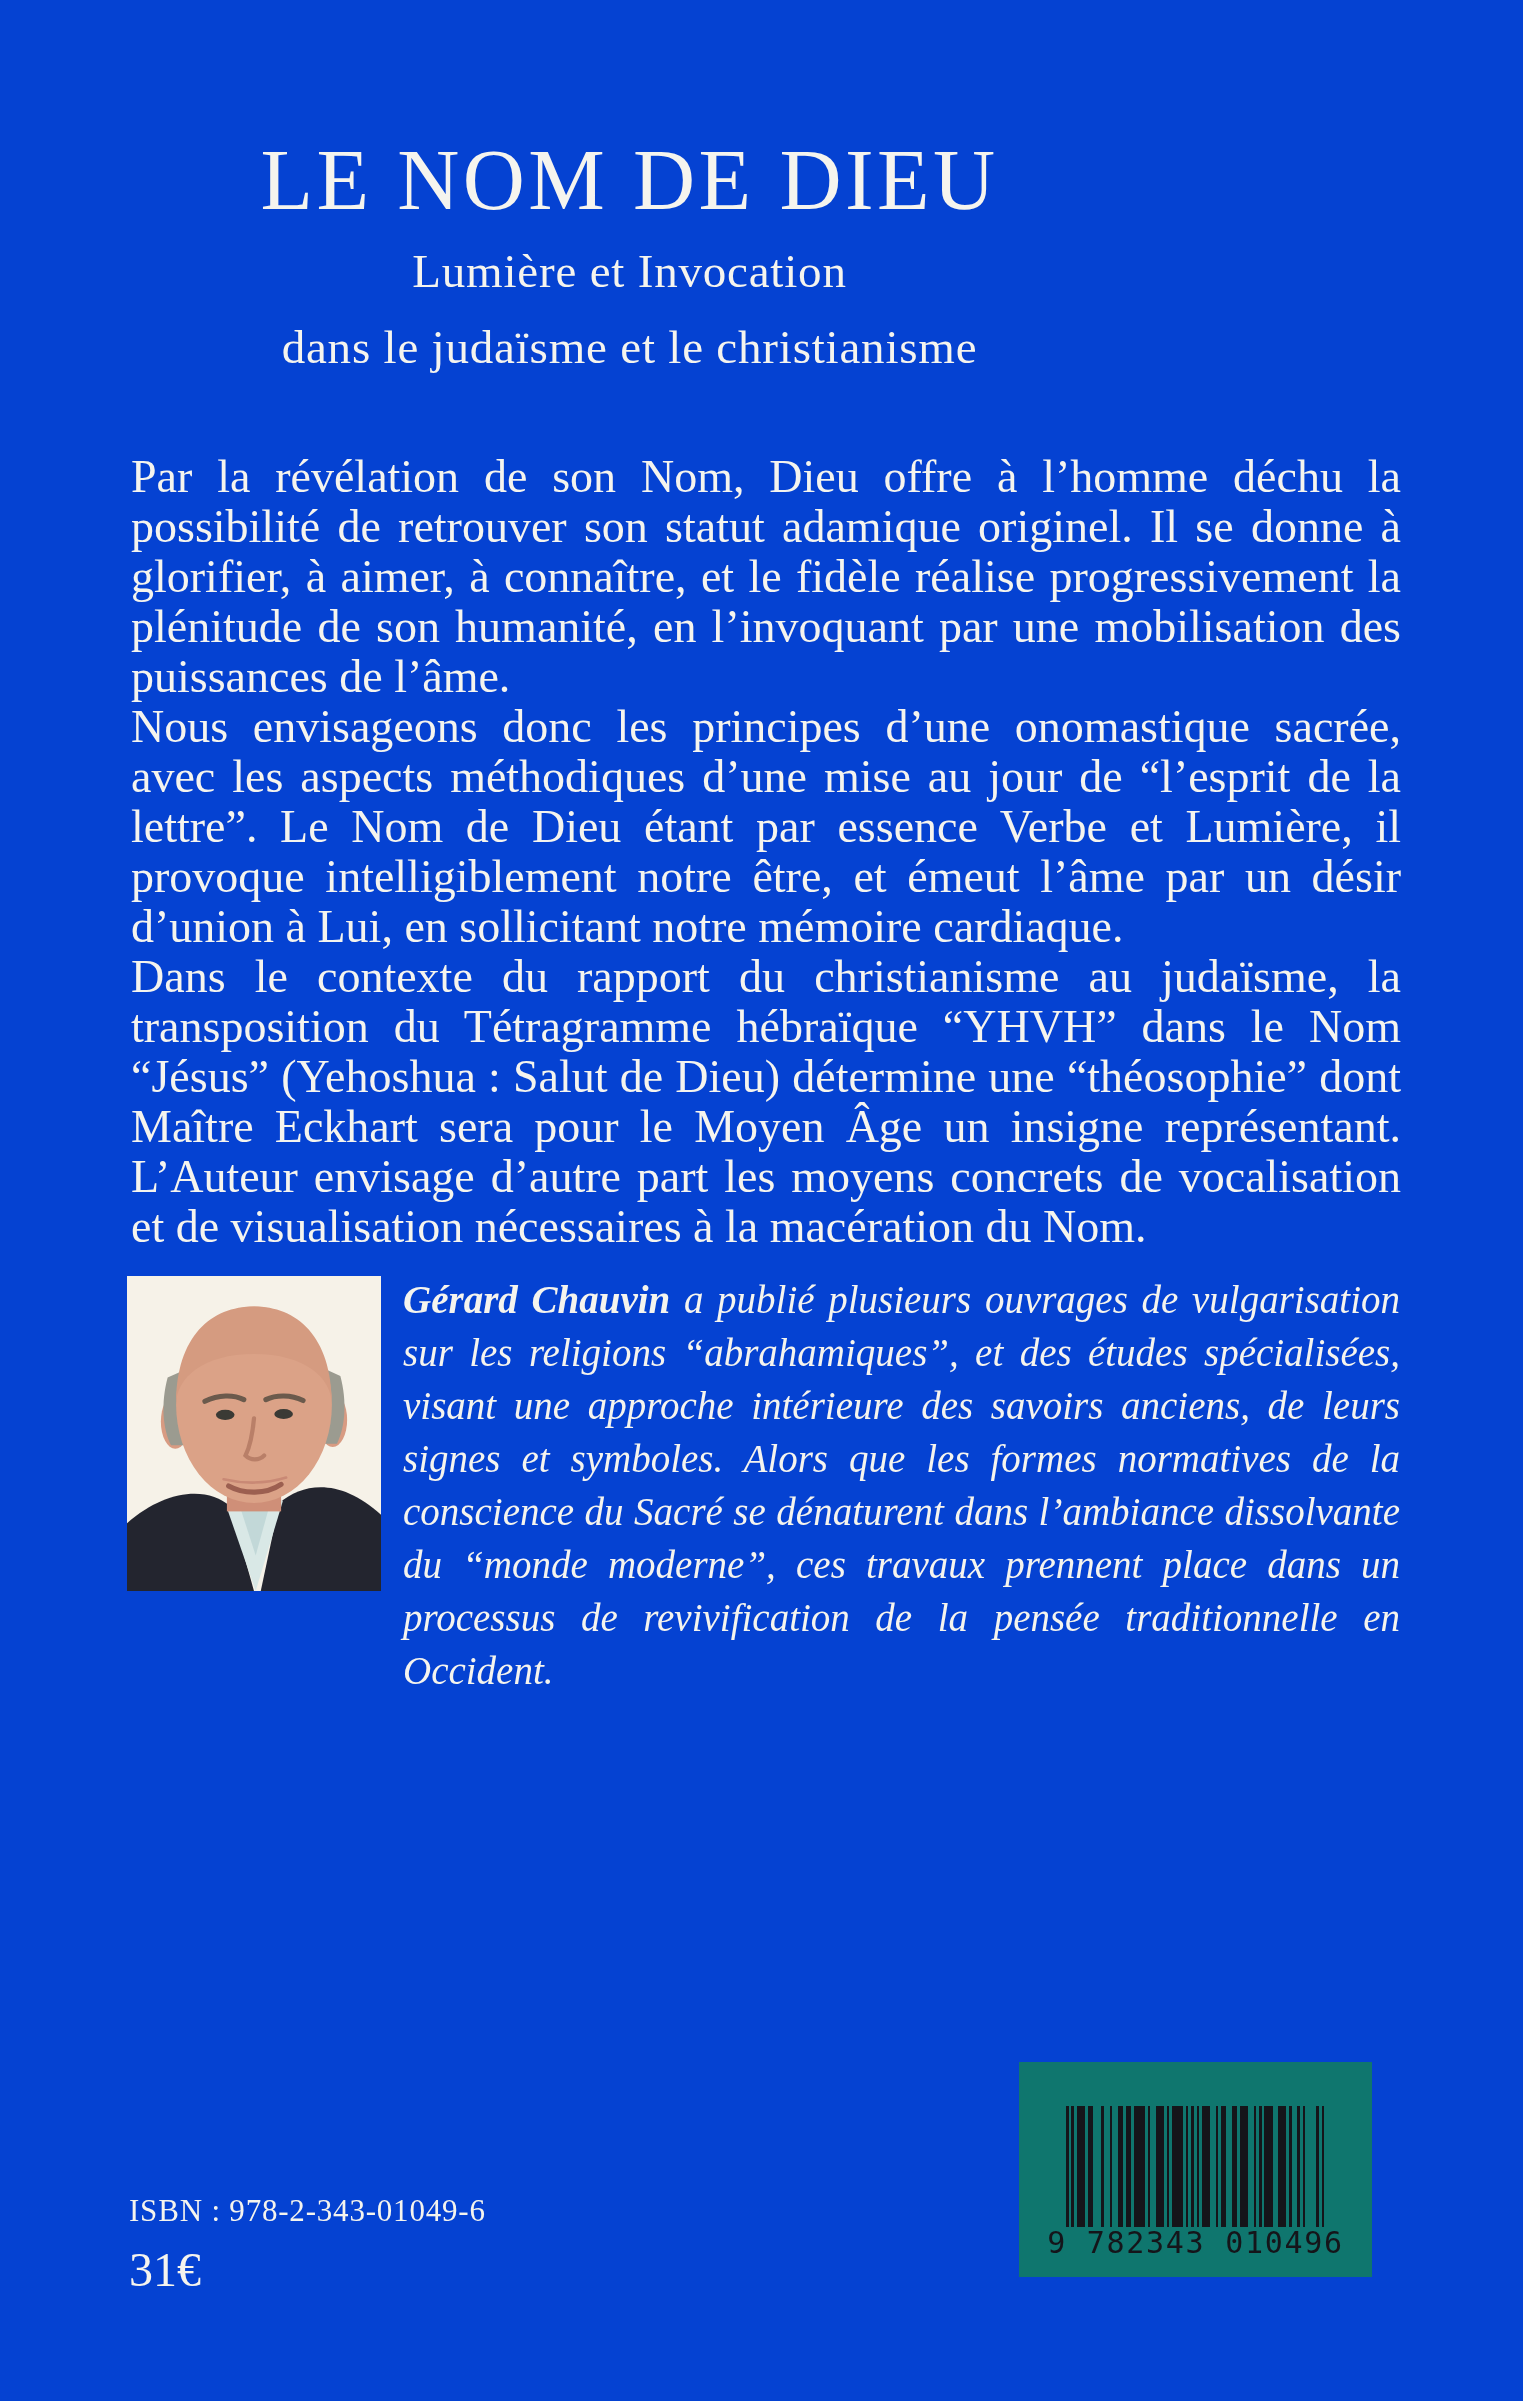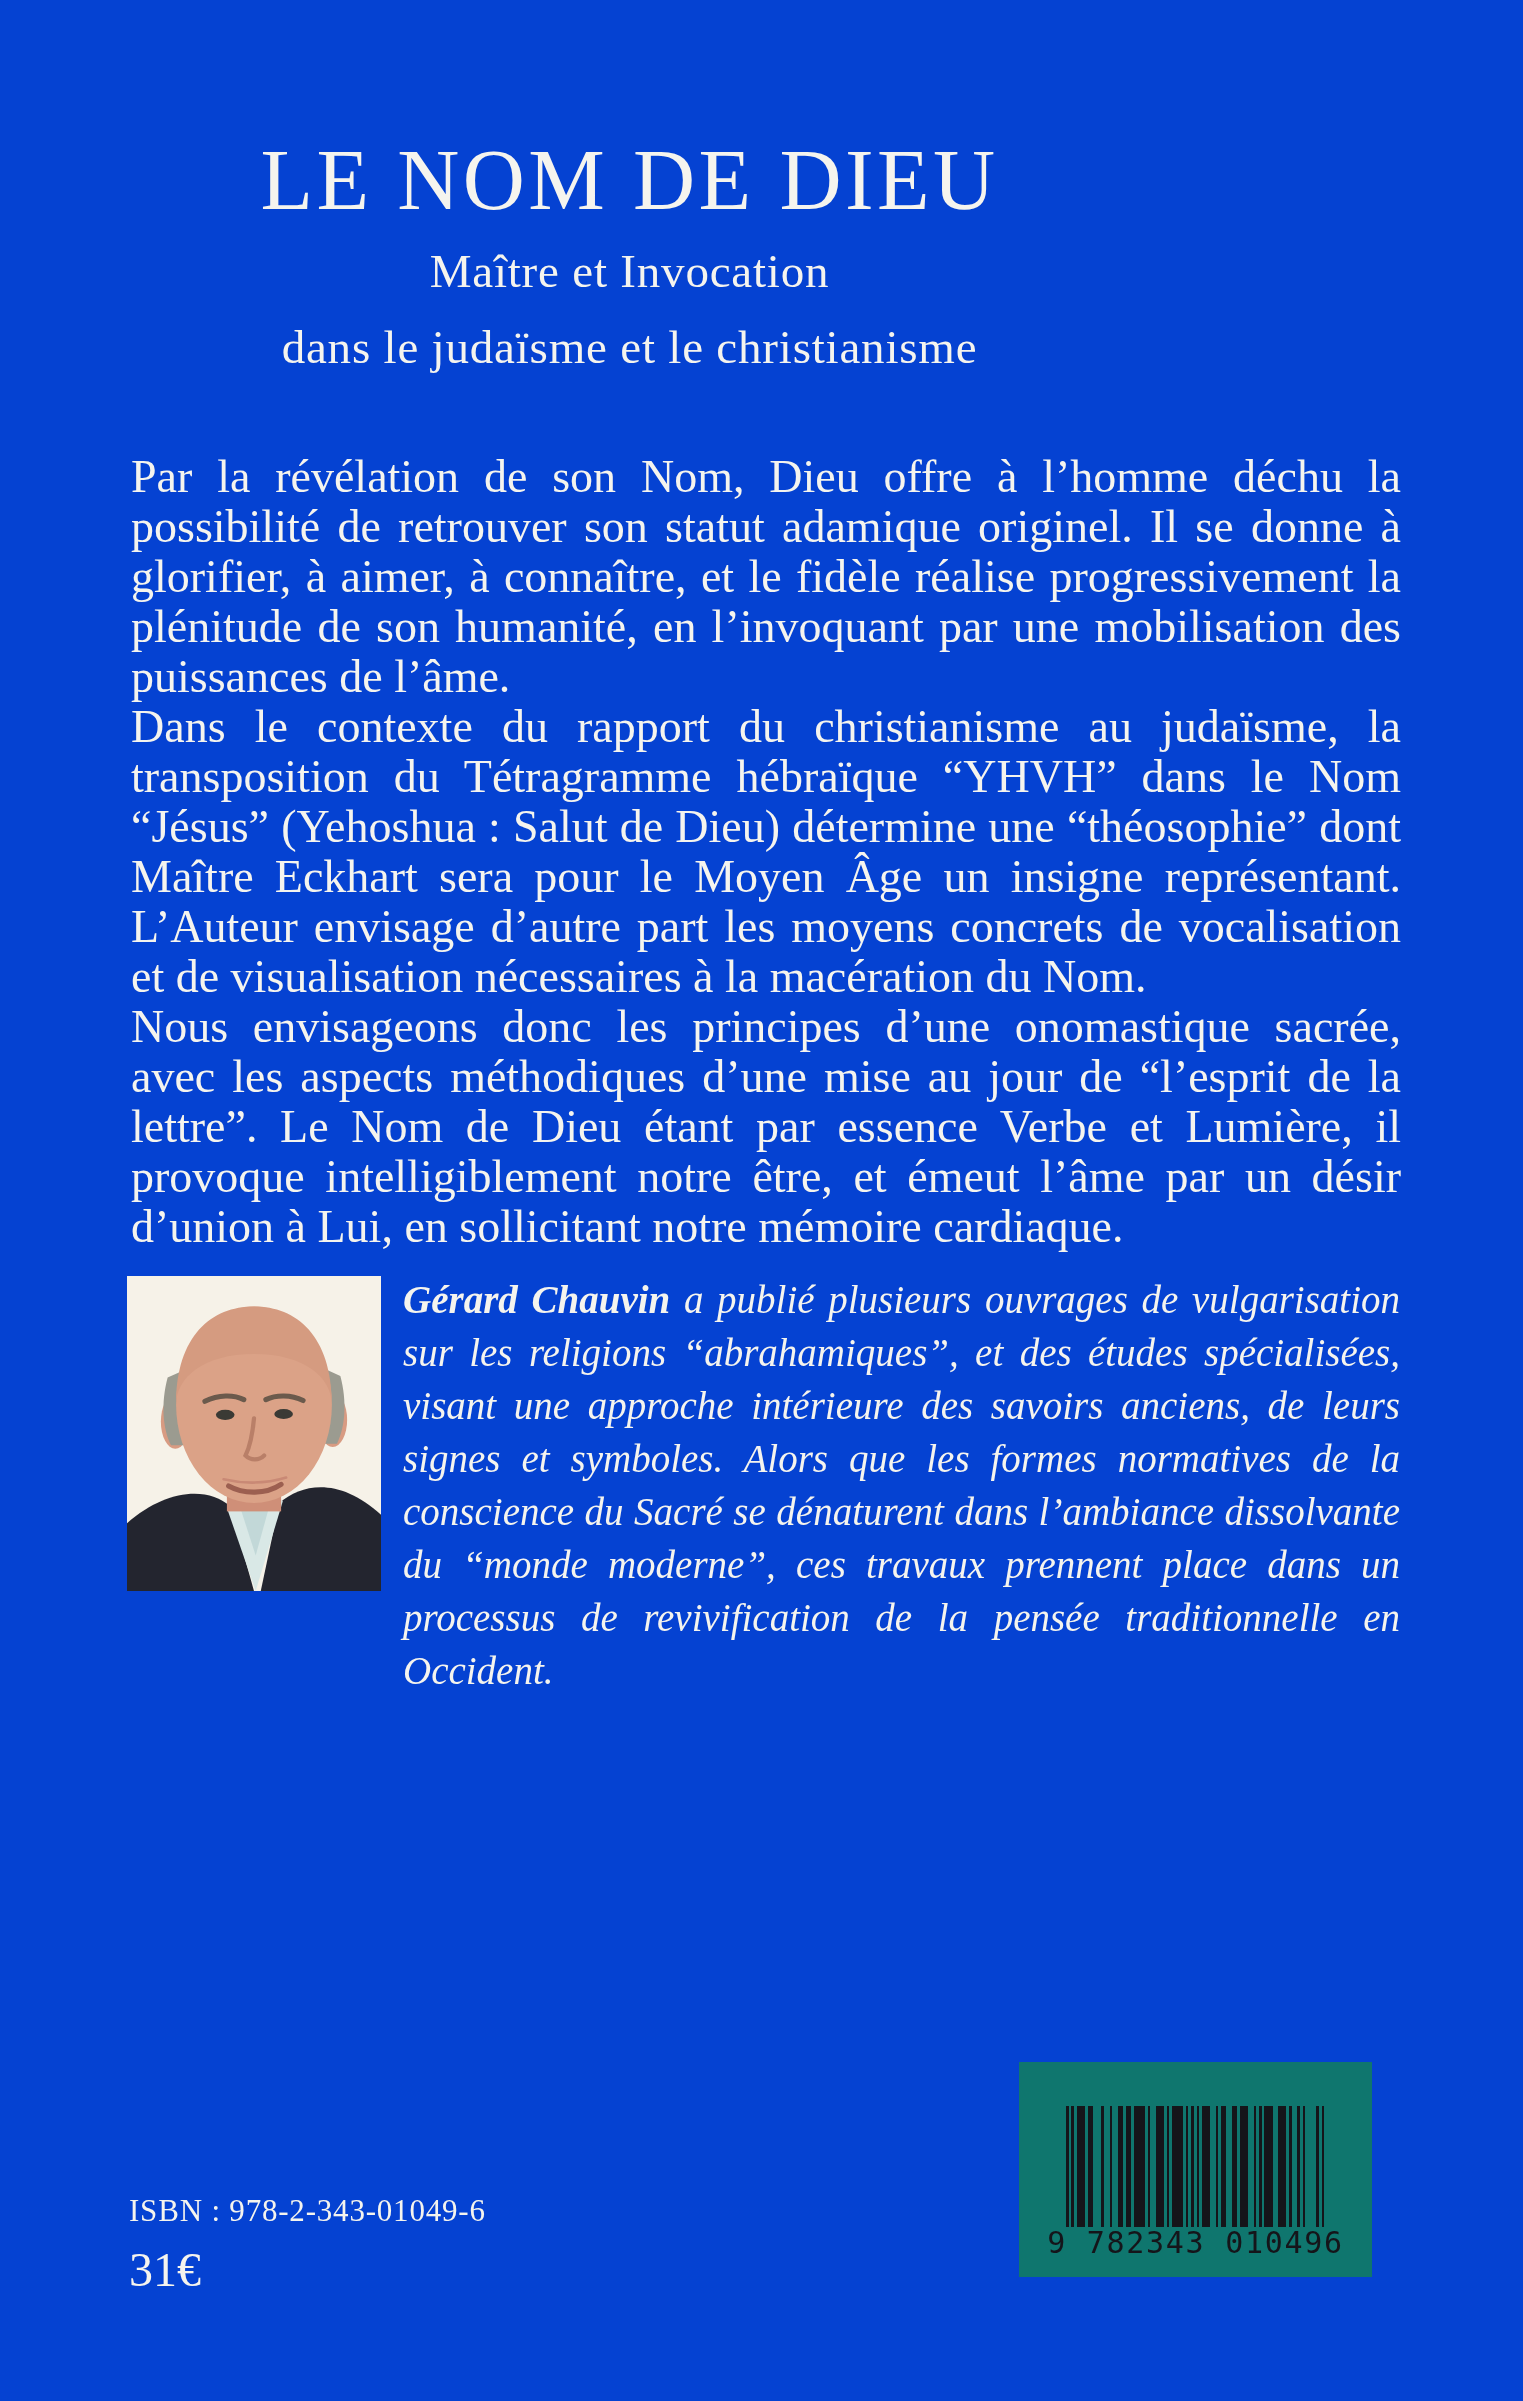--- a/index.html
+++ b/index.html
@@ -74,28 +74,28 @@
     white-space:pre;
   }
 </style>
 </head>
 <body>
 
 <div class="cover">
 
   <div class="title-block">
     <h1>LE NOM DE DIEU</h1>
-    <div class="subtitle1">Maître et Invocation</div>
+    <div class="subtitle1">Lumière et Invocation</div>
     <div class="subtitle2">dans le judaïsme et le christianisme</div>
   </div>
 
   <div class="synopsis">
     <p>Par la révélation de son Nom, Dieu offre à l’homme déchu la possibilité de retrouver son statut adamique originel. Il se donne à glorifier, à aimer, à connaître, et le fidèle réalise progressivement la plénitude de son humanité, en l’invoquant par une mobilisation des puissances de l’âme.</p>
+    <p>Nous envisageons donc les principes d’une onomastique sacrée, avec les aspects méthodiques d’une mise au jour de “l’esprit de la lettre”. Le Nom de Dieu étant par essence Verbe et Lumière, il provoque intelligiblement notre être, et émeut l’âme par un désir d’union à Lui, en sollicitant notre mémoire cardiaque.</p>
     <p>Dans le contexte du rapport du christianisme au judaïsme, la transposition du Tétragramme hébraïque “YHVH” dans le Nom “Jésus” (Yehoshua : Salut de Dieu) détermine une “théosophie” dont Maître Eckhart sera pour le Moyen Âge un insigne représentant. L’Auteur envisage d’autre part les moyens concrets de vocalisation et de visualisation nécessaires à la macération du Nom.</p>
-    <p>Nous envisageons donc les principes d’une onomastique sacrée, avec les aspects méthodiques d’une mise au jour de “l’esprit de la lettre”. Le Nom de Dieu étant par essence Verbe et Lumière, il provoque intelligiblement notre être, et émeut l’âme par un désir d’union à Lui, en sollicitant notre mémoire cardiaque.</p>
   </div>
 
   <div class="bio">
     <svg class="portrait" viewBox="0 0 300 372" xmlns="http://www.w3.org/2000/svg" preserveAspectRatio="none">
       <rect x="0" y="0" width="300" height="372" fill="#f6f2e8"></rect>
 
       <path d="M0,372 L0,292 C45,252 95,248 122,272 L150,372 Z" fill="#23252f"></path>
       <path d="M300,372 L300,282 C252,238 208,244 180,268 L158,372 Z" fill="#23252f"></path>
 
       <path d="M118,274 L152,372 L184,266 C160,248 138,252 118,274 Z" fill="#d9e8e6"></path>

